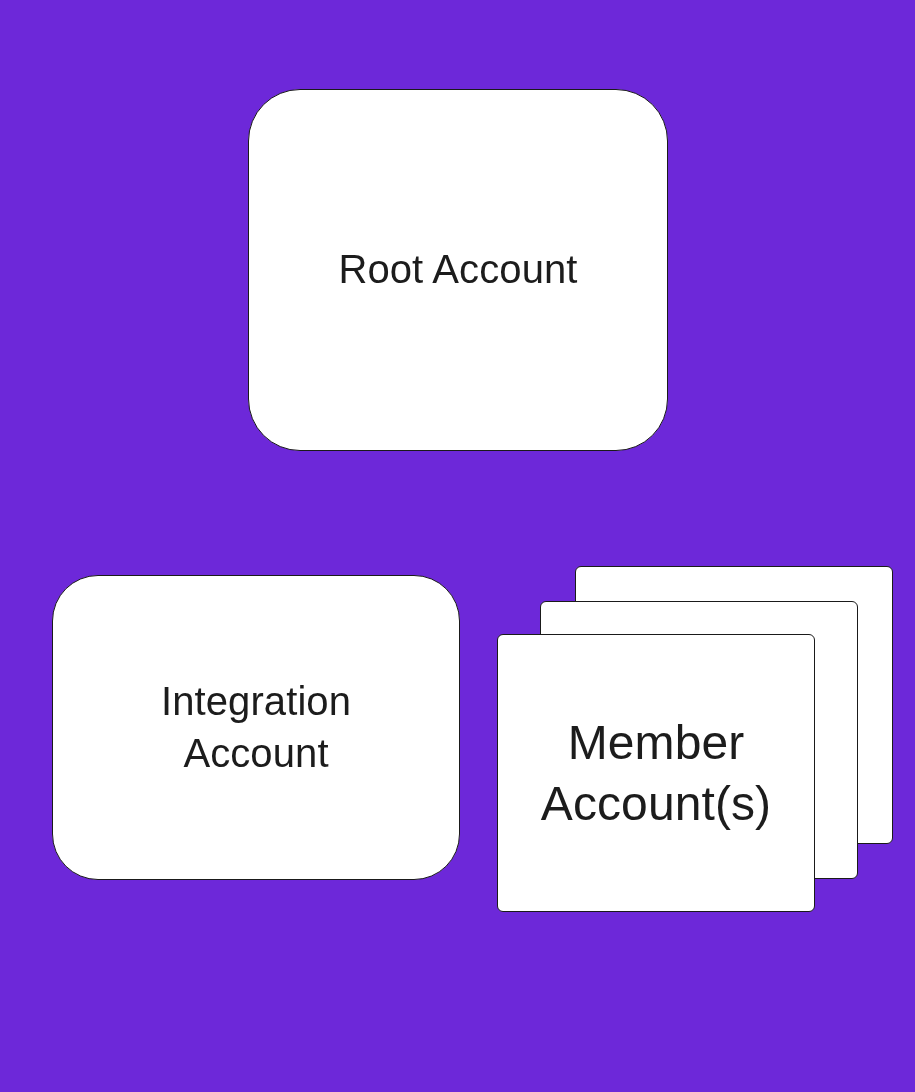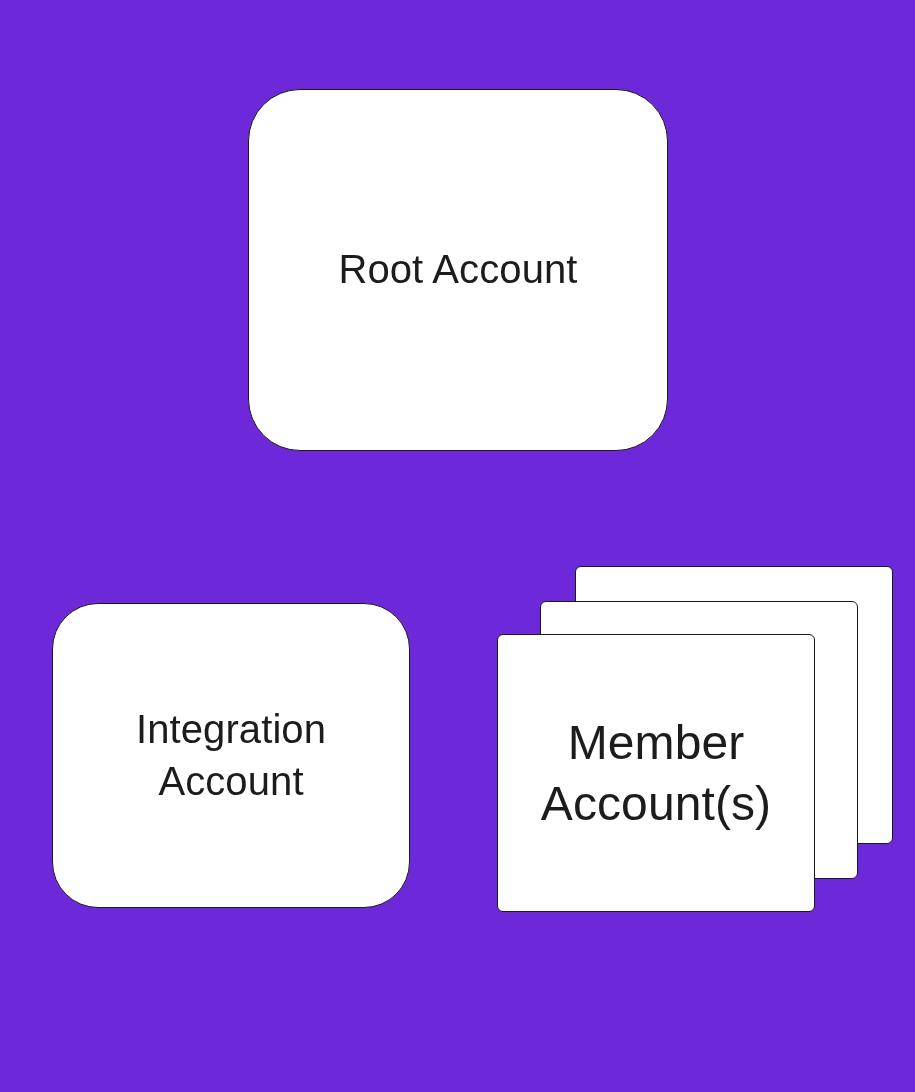--- a/index.html
+++ b/index.html
@@ -46,22 +46,22 @@
     height: 362px;
     border-radius: 52px;
   }
   #node-root-account .node-label {
     font-size: 40px;
   }
 
   
   #node-integration-account {
     left: 52px;
-    top: 603px;
-    width: 358px;
+    top: 575px;
+    width: 408px;
     height: 305px;
     border-radius: 46px;
   }
   #node-integration-account .node-label {
     font-size: 40px;
   }
 
   
   #node-member-accounts-stack {
     position: absolute;

